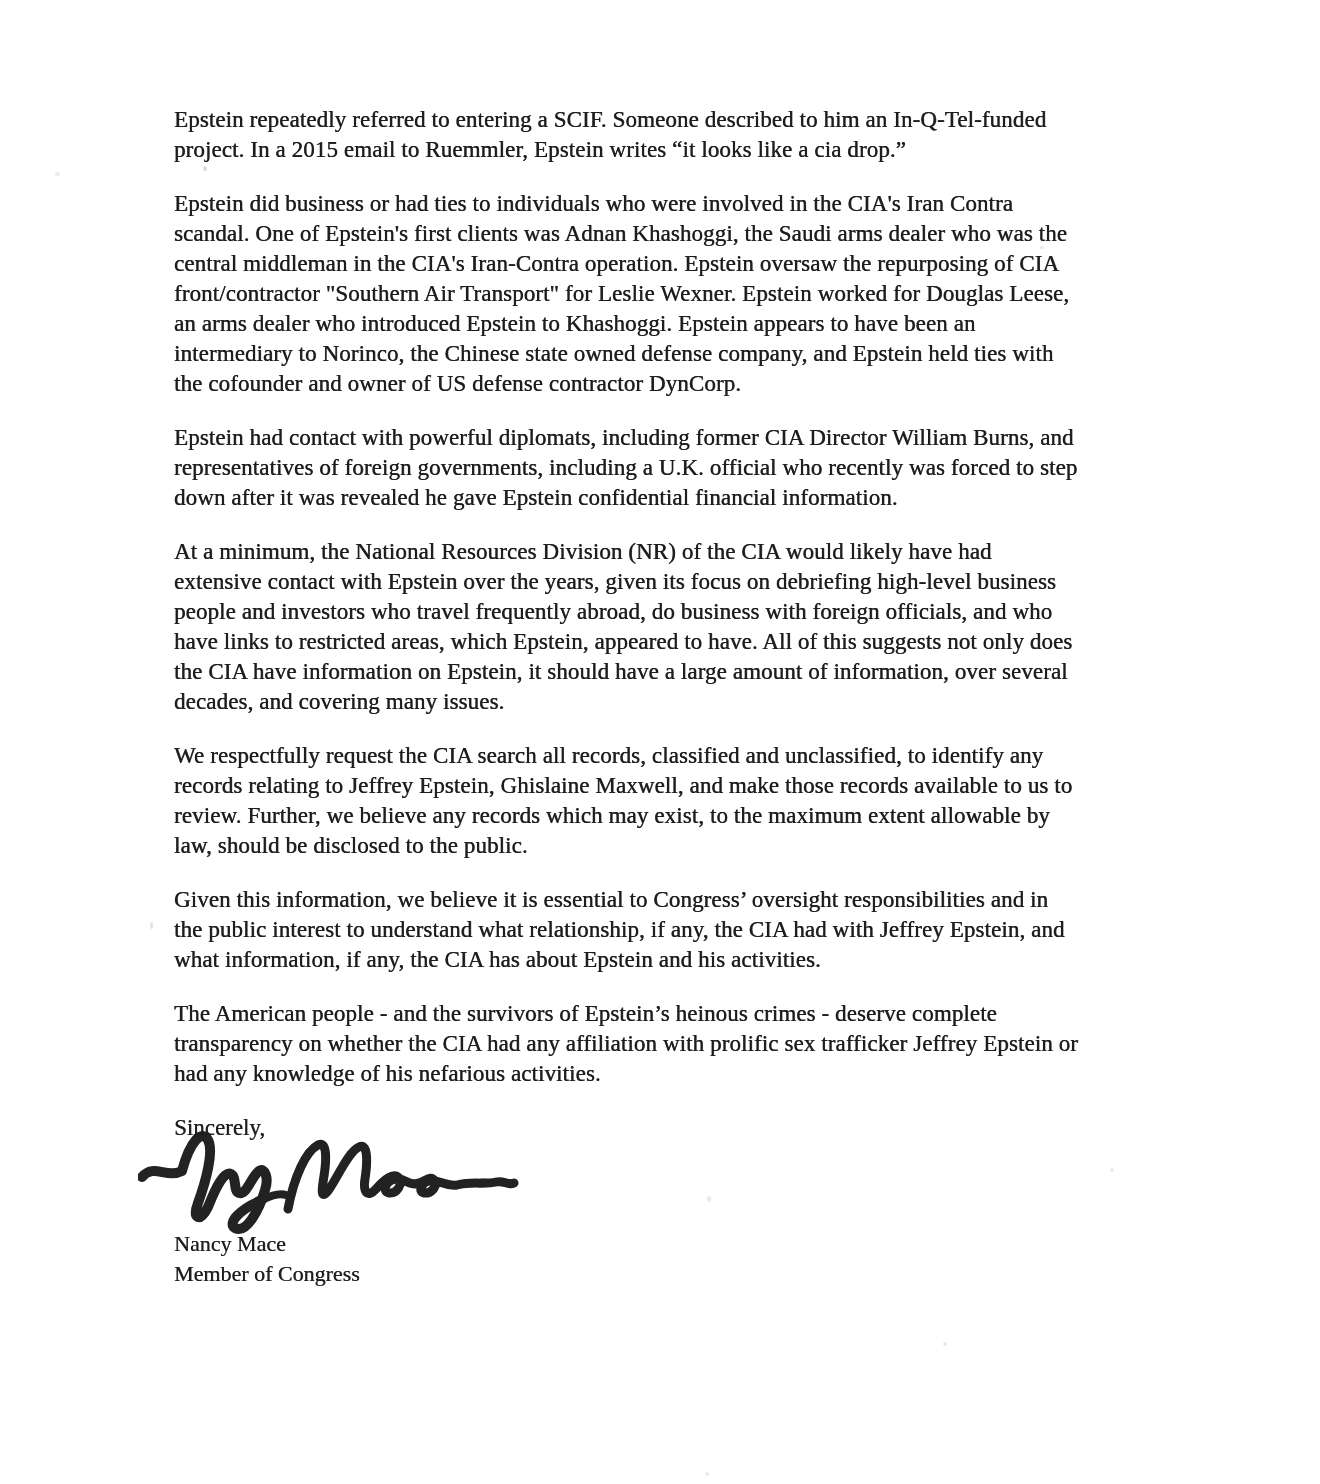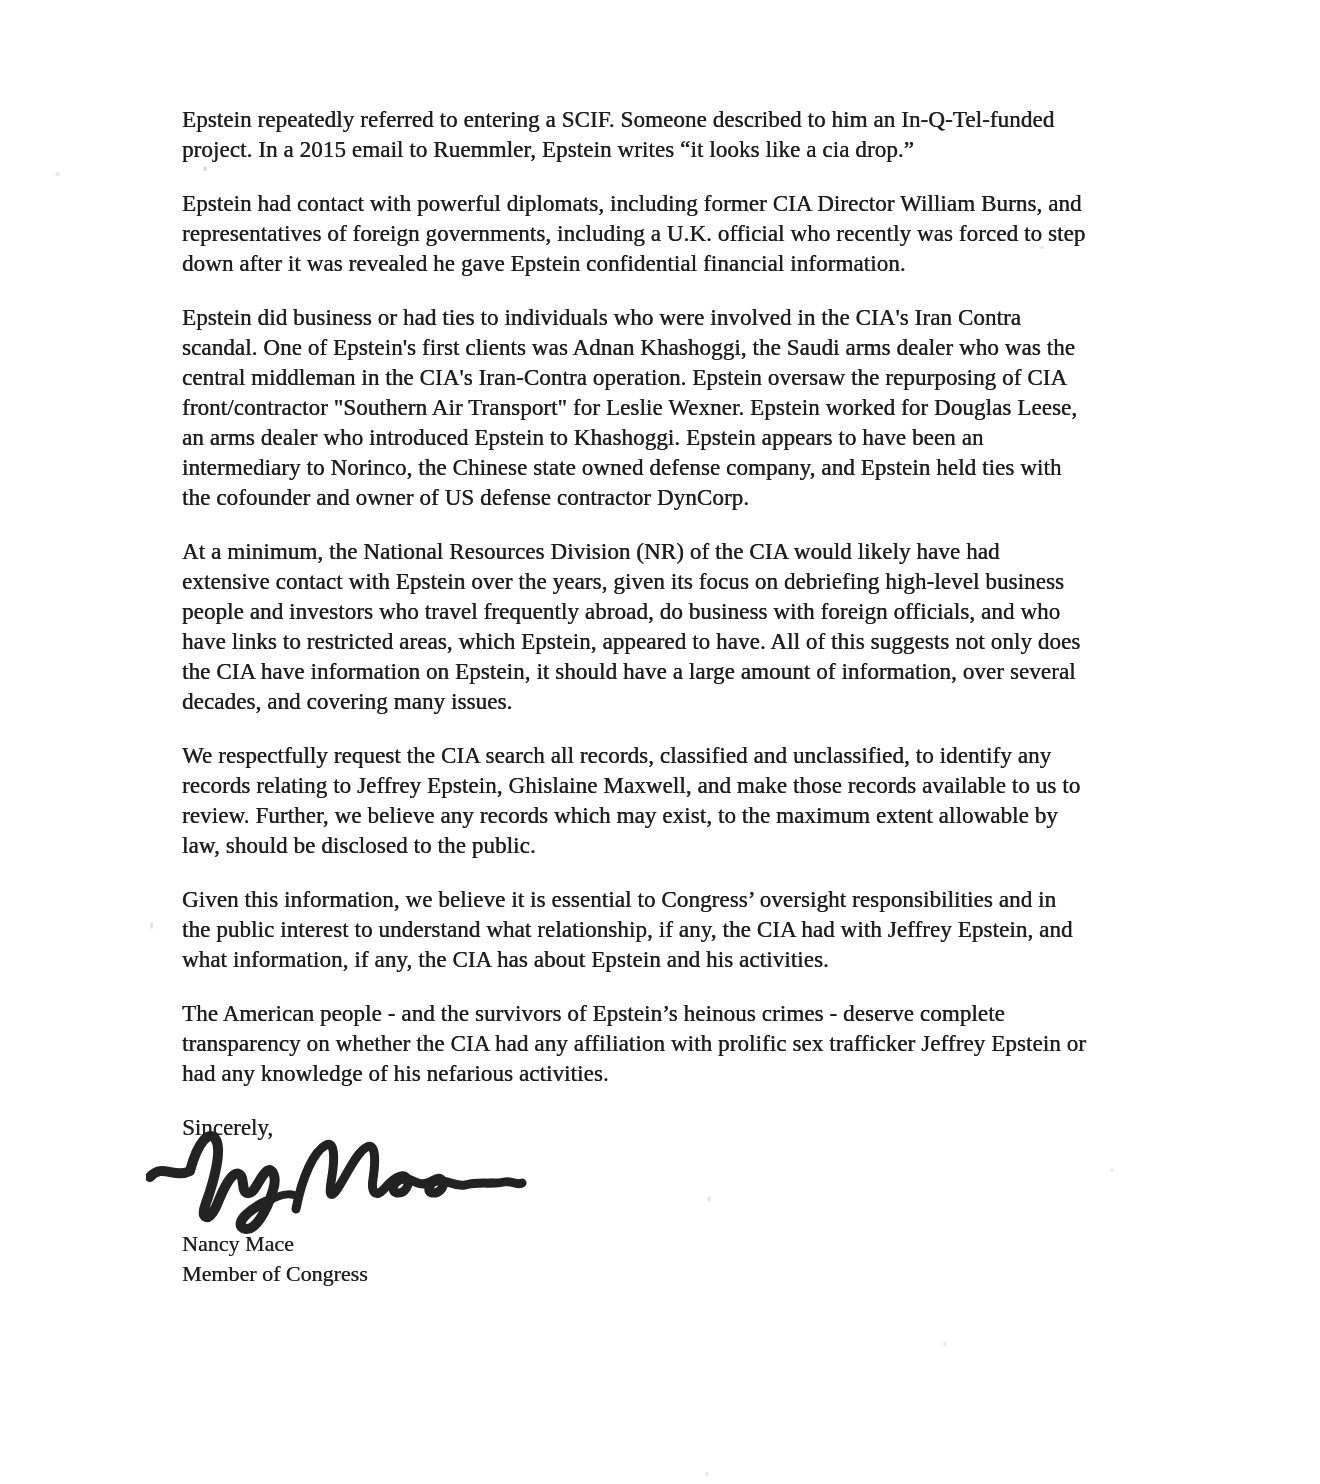--- a/index.html
+++ b/index.html
@@ -12,21 +12,21 @@
     position: relative;
     width: 1320px;
     height: 1484px;
     background: var(--paper);
     overflow: hidden;
     font-family: "Liberation Serif", "DejaVu Serif", serif;
     color: var(--ink);
   }
   .letter {
     position: absolute;
-    left: 182px;
+    left: 174px;
     top: 105px;
     width: 1060px;
   }
   .letter p {
     font-size: 23px;
     line-height: 30px;
     white-space: pre-line;
     margin-bottom: 24px;
     text-shadow: 0.4px 0.2px 0 rgba(20,20,20,0.75), -0.2px 0 0 rgba(20,20,20,0.35);
     letter-spacing: 0.1px;
@@ -60,30 +60,30 @@
   }
 </style>
 </head>
 <body>
 
 <div class="page">
 
   <div class="letter">
     <p>Epstein repeatedly referred to entering a SCIF. Someone described to him an In-Q-Tel-funded
 project. In a 2015 email to Ruemmler, Epstein writes “it looks like a cia drop.”</p>
-    <p>Epstein had contact with powerful diplomats, including former CIA Director William Burns, and
-representatives of foreign governments, including a U.K. official who recently was forced to step
-down after it was revealed he gave Epstein confidential financial information.</p>
     <p>Epstein did business or had ties to individuals who were involved in the CIA's Iran Contra
 scandal. One of Epstein's first clients was Adnan Khashoggi, the Saudi arms dealer who was the
 central middleman in the CIA's Iran-Contra operation. Epstein oversaw the repurposing of CIA
 front/contractor "Southern Air Transport" for Leslie Wexner. Epstein worked for Douglas Leese,
 an arms dealer who introduced Epstein to Khashoggi. Epstein appears to have been an
 intermediary to Norinco, the Chinese state owned defense company, and Epstein held ties with
 the cofounder and owner of US defense contractor DynCorp.</p>
+    <p>Epstein had contact with powerful diplomats, including former CIA Director William Burns, and
+representatives of foreign governments, including a U.K. official who recently was forced to step
+down after it was revealed he gave Epstein confidential financial information.</p>
     <p>At a minimum, the National Resources Division (NR) of the CIA would likely have had
 extensive contact with Epstein over the years, given its focus on debriefing high-level business
 people and investors who travel frequently abroad, do business with foreign officials, and who
 have links to restricted areas, which Epstein, appeared to have. All of this suggests not only does
 the CIA have information on Epstein, it should have a large amount of information, over several
 decades, and covering many issues.</p>
     <p>We respectfully request the CIA search all records, classified and unclassified, to identify any
 records relating to Jeffrey Epstein, Ghislaine Maxwell, and make those records available to us to
 review. Further, we believe any records which may exist, to the maximum extent allowable by
 law, should be disclosed to the public.</p>

